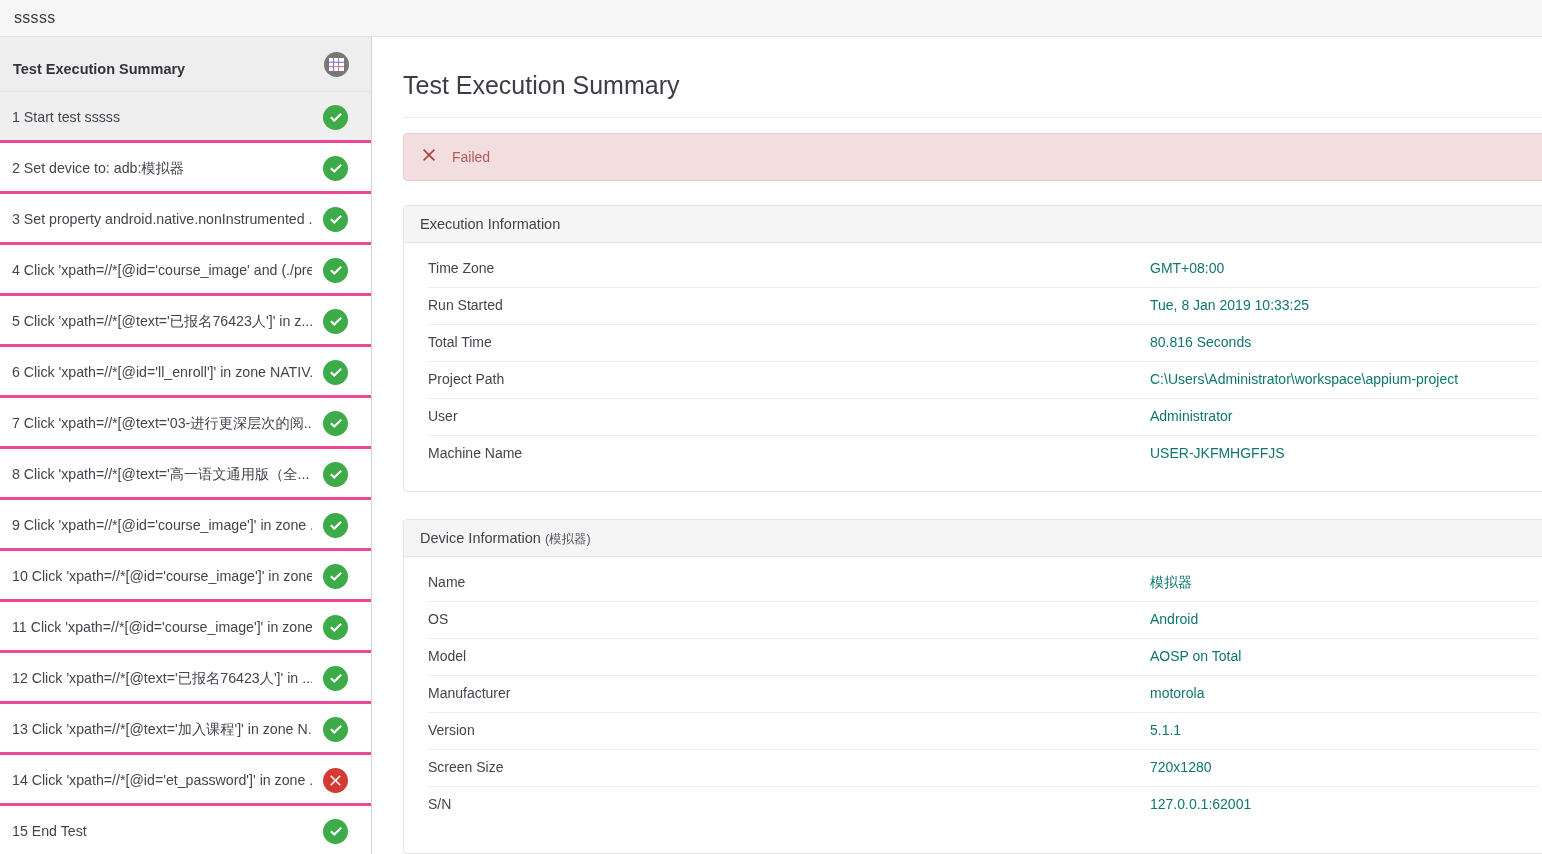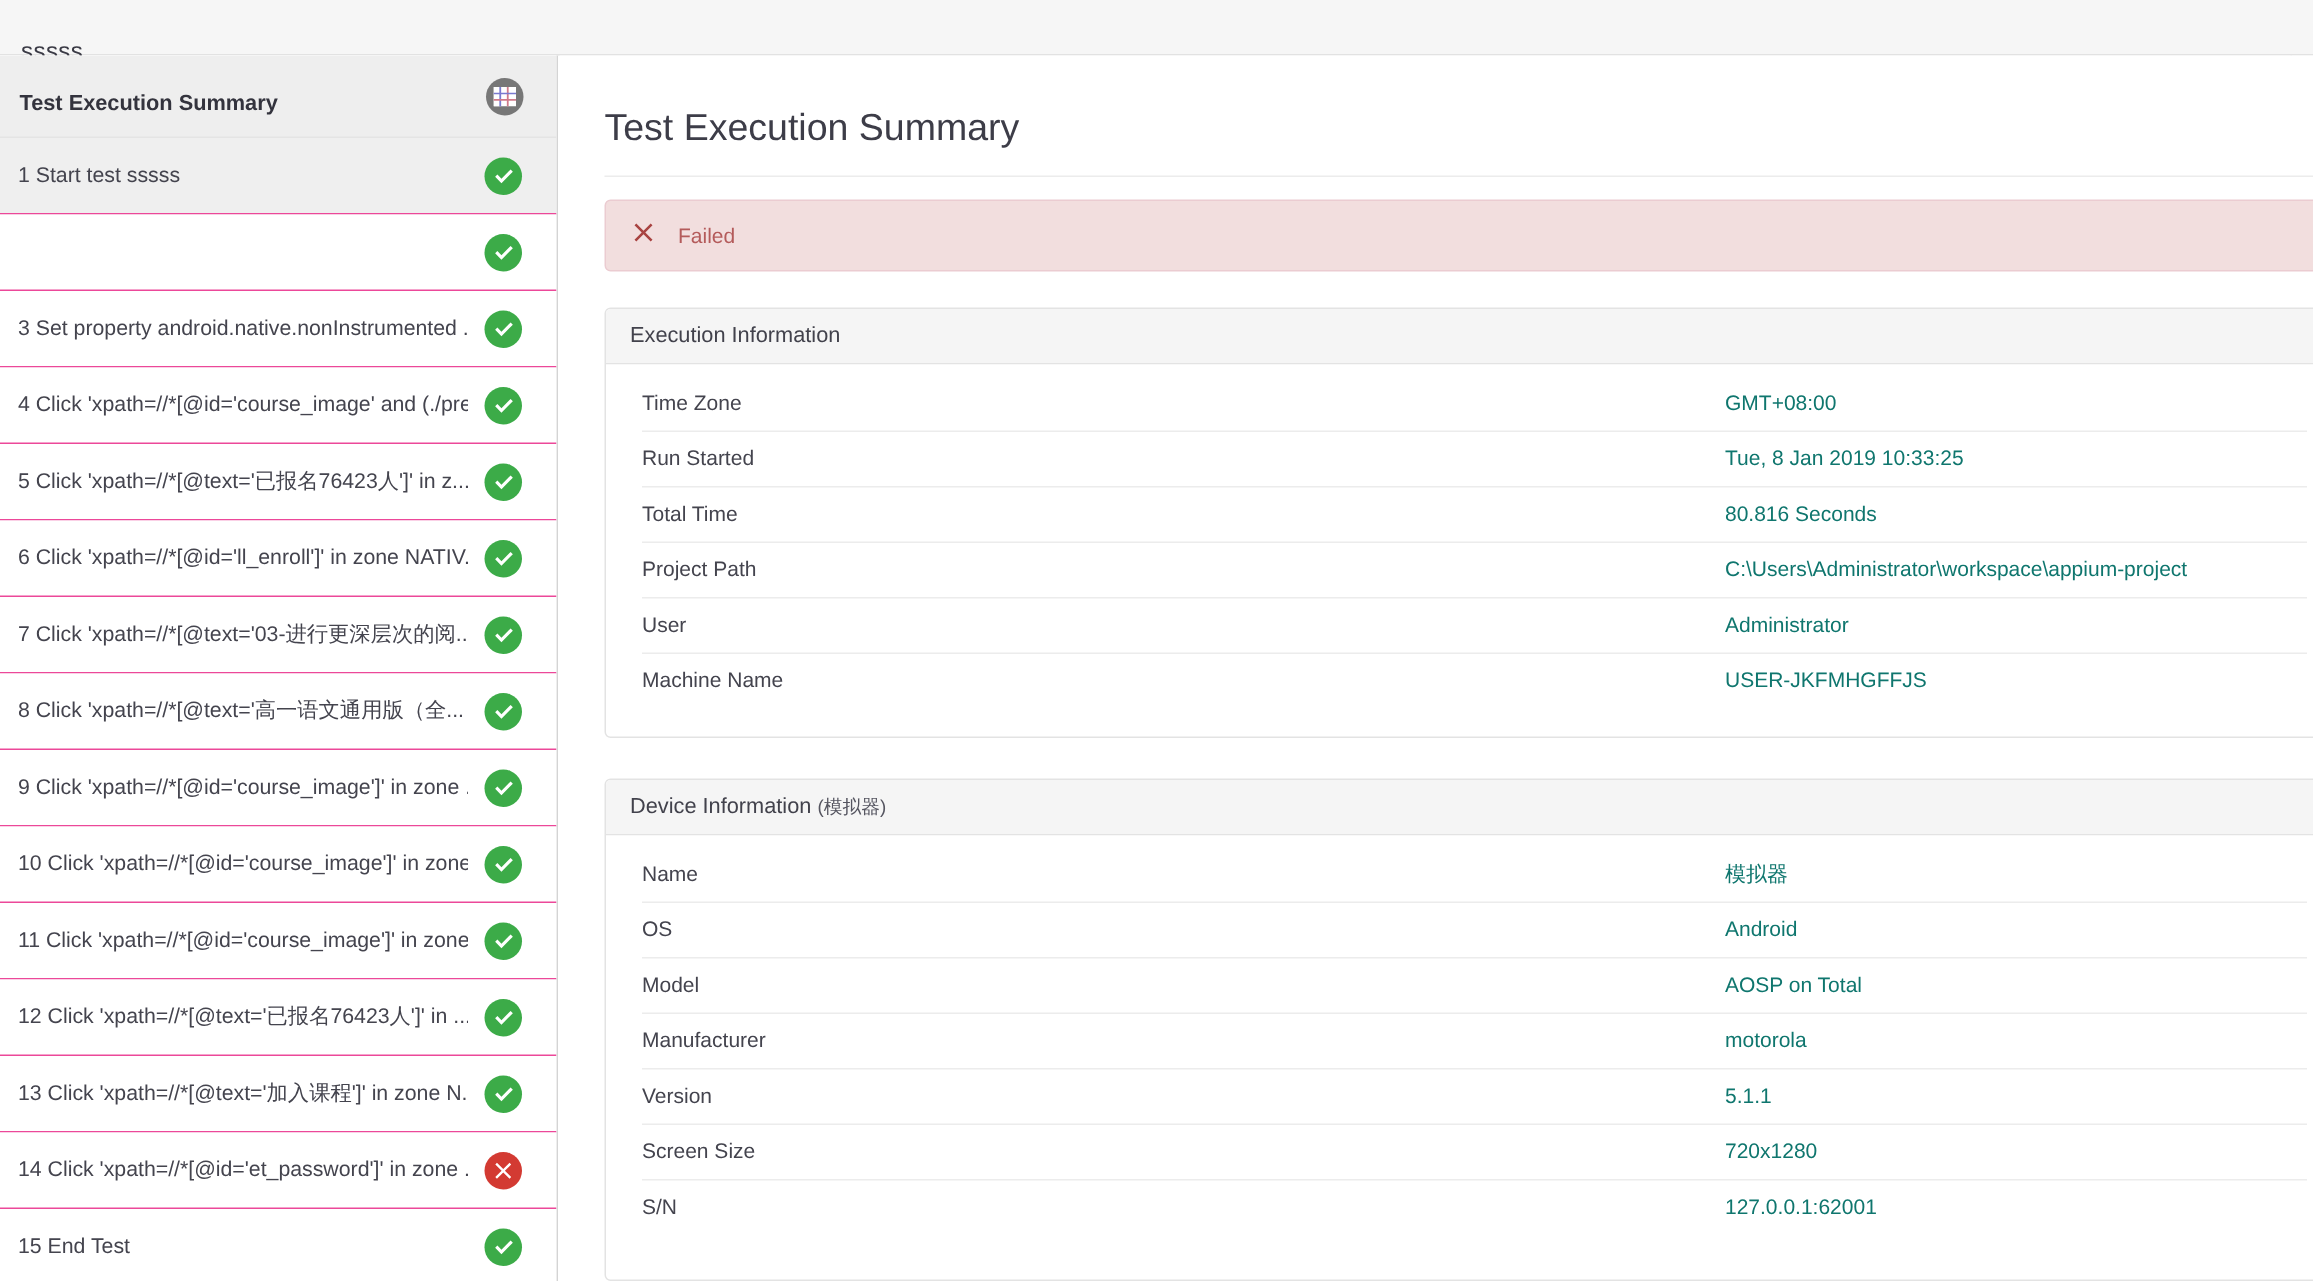--- a/index.html
+++ b/index.html
@@ -14,21 +14,21 @@
 
   
   #titlebar {
     position: absolute; left: 0; top: 0;
     width: 1542px; height: 37px;
     background: #f6f6f6;
     border-bottom: 1px solid #e2e2e2;
   }
   #titlebar .title-text {
     position: absolute; left: 14px; top: 9px;
-    font-size: 16px; color: #3a3a45; letter-spacing: .3px; margin-top: 17px;
+    font-size: 16px; color: #3a3a45; letter-spacing: .3px;
   }
 
   
   #sidebar {
     position: absolute; left: 0; top: 37px;
     width: 372px; height: 817px;
     background: #ffffff;
     border-right: 1px solid #d4d4d4;
     overflow: hidden;
   }
@@ -46,21 +46,21 @@
     position: absolute; right: 22px; top: 15px;
     width: 25px; height: 25px; border-radius: 50%;
     background: #777777;
     display: flex; align-items: center; justify-content: center;
   }
   .grid-icon-wrap svg { display: block; }
 
   .step-row {
     position: relative;
     height: 51px;
-    border-bottom: 1px solid #ec4899;
+    border-bottom: 3px solid #ec4899;
     background: #ffffff;
     cursor: pointer;
   }
   .step-row.selected { background: #efefef; }
   .step-row .lbl {
     position: absolute; left: 12px; top: 0; height: 51px;
     line-height: 51px;
     font-size: 14.2px; color: #44444e;
     white-space: nowrap; overflow: hidden;
     width: 300px; text-overflow: clip;
@@ -194,20 +194,21 @@
   <div id="steps-container">
       <div class="step-row selected">
         <span class="lbl">1 Start test sssss</span>
         <span class="badge pass">
           <svg width="14" height="12" viewBox="0 0 14 12">
             <path d="M1.1 5.9 L2.6 4.4 L5.3 7.1 L11.4 1.0 L12.9 2.5 L5.3 10.1 Z" fill="#ffffff"></path>
           </svg>
         </span>
       </div>
       <div class="step-row">
+        <span class="lbl">2 Set device to: adb:模拟器</span>
         <span class="badge pass">
           <svg width="14" height="12" viewBox="0 0 14 12">
             <path d="M1.1 5.9 L2.6 4.4 L5.3 7.1 L11.4 1.0 L12.9 2.5 L5.3 10.1 Z" fill="#ffffff"></path>
           </svg>
         </span>
       </div>
       <div class="step-row">
         <span class="lbl">3 Set property android.native.nonInstrumented ...</span>
         <span class="badge pass">
           <svg width="14" height="12" viewBox="0 0 14 12">

